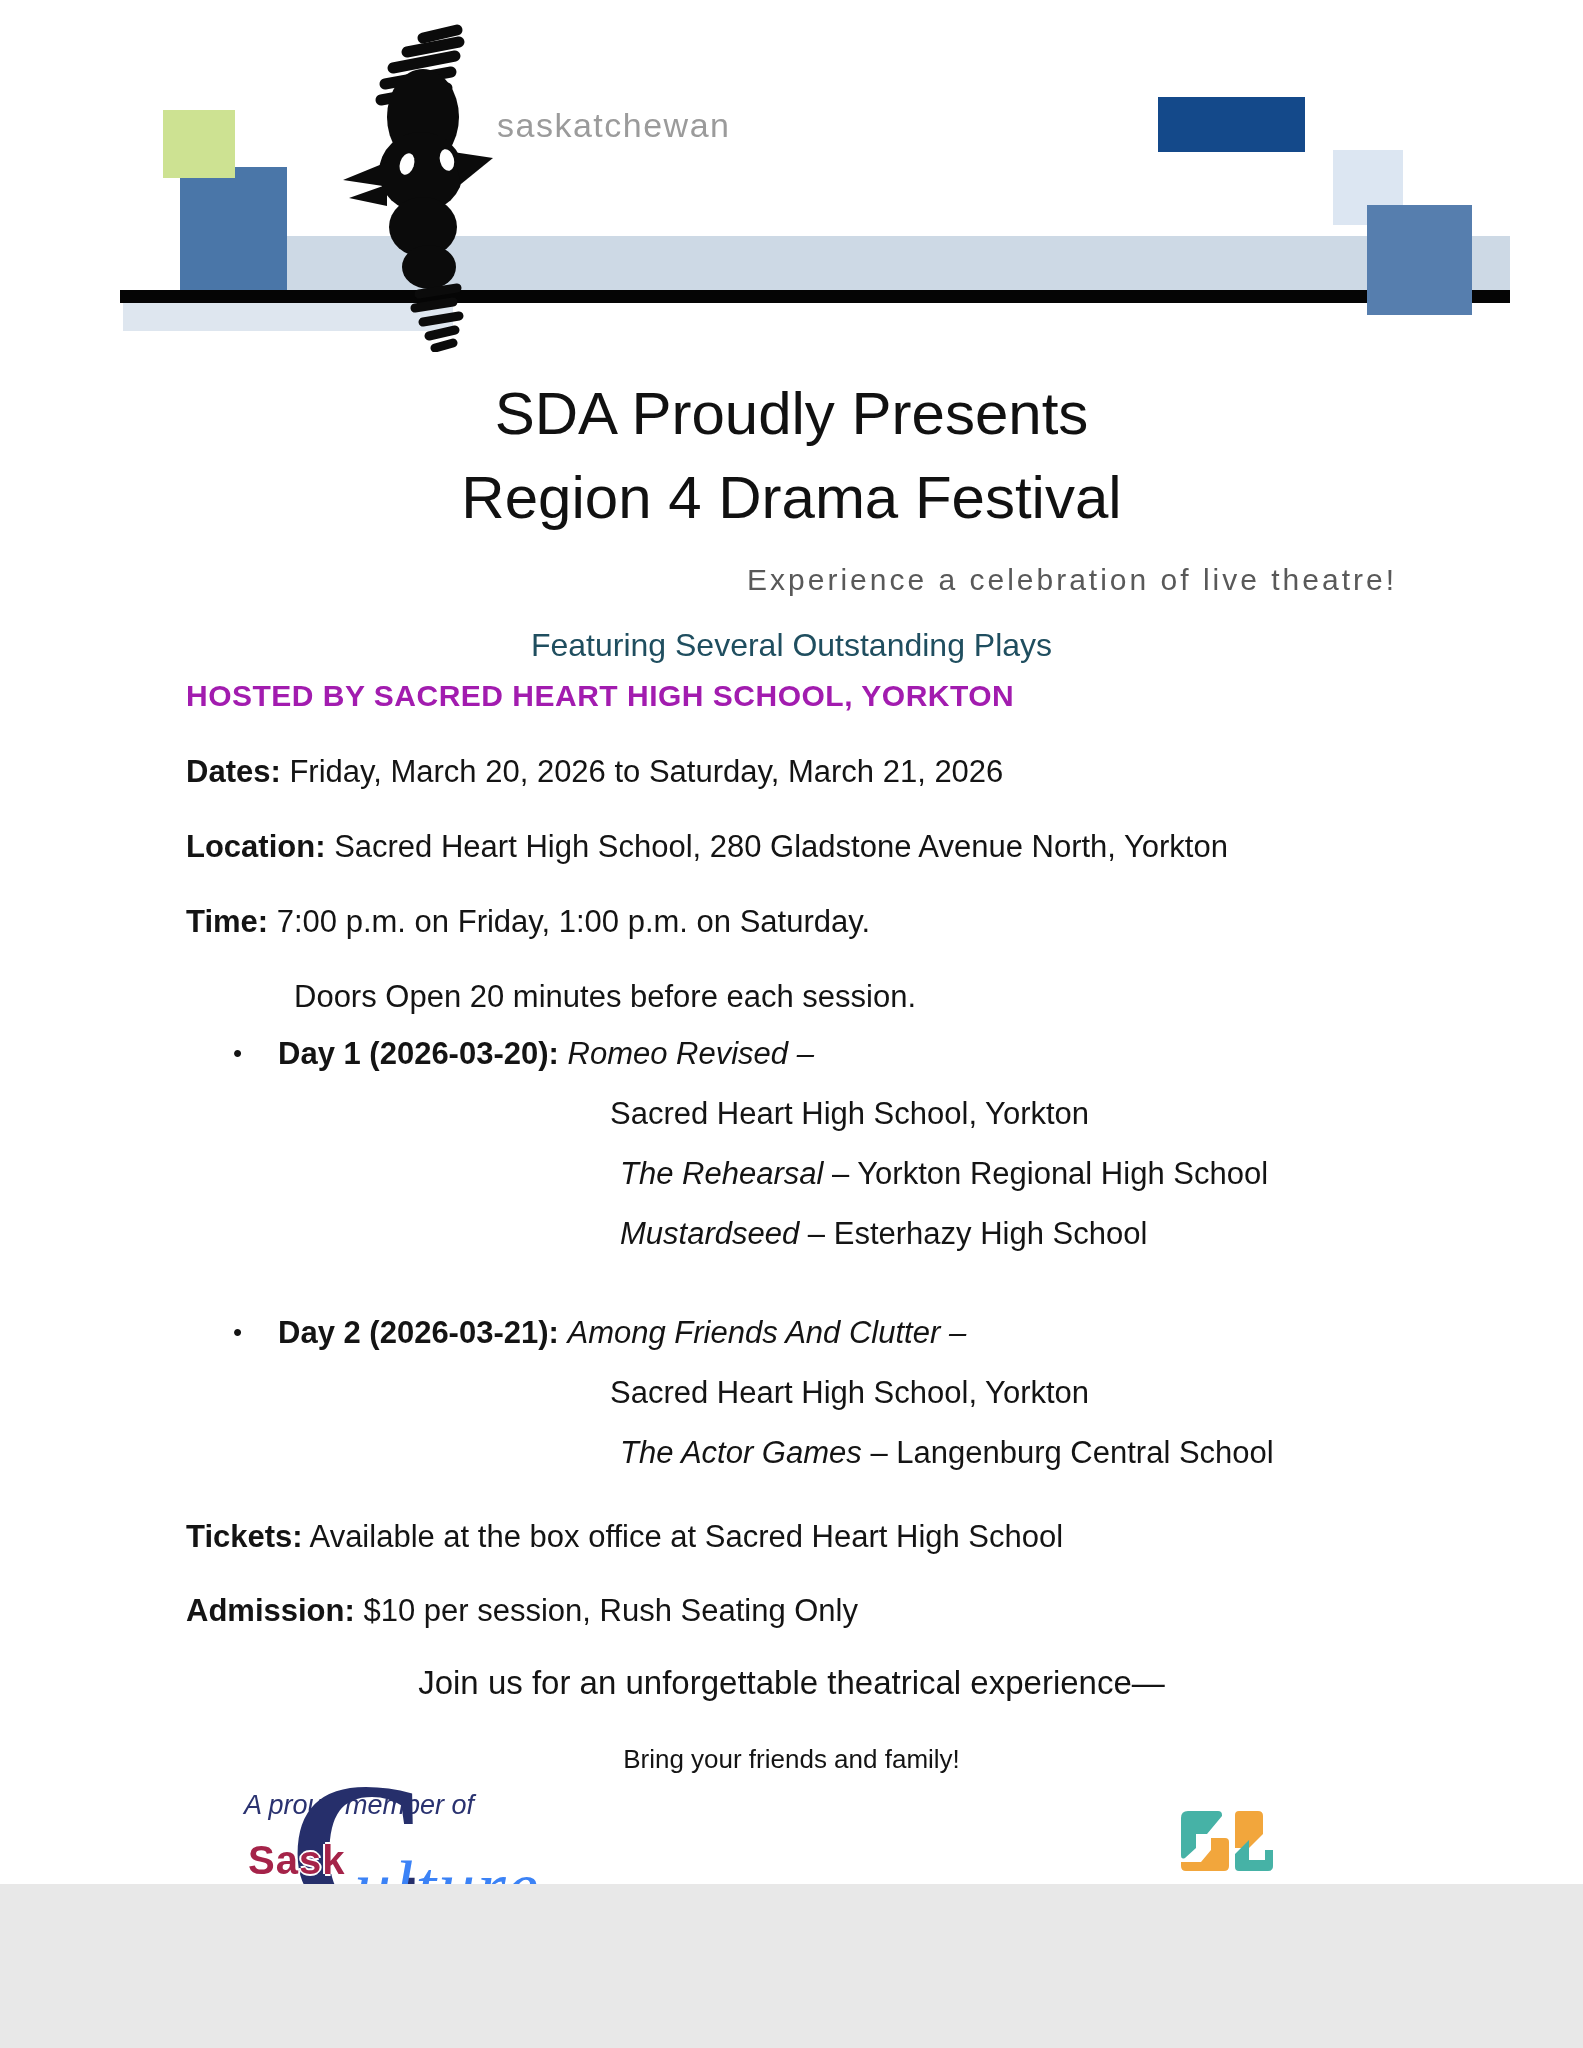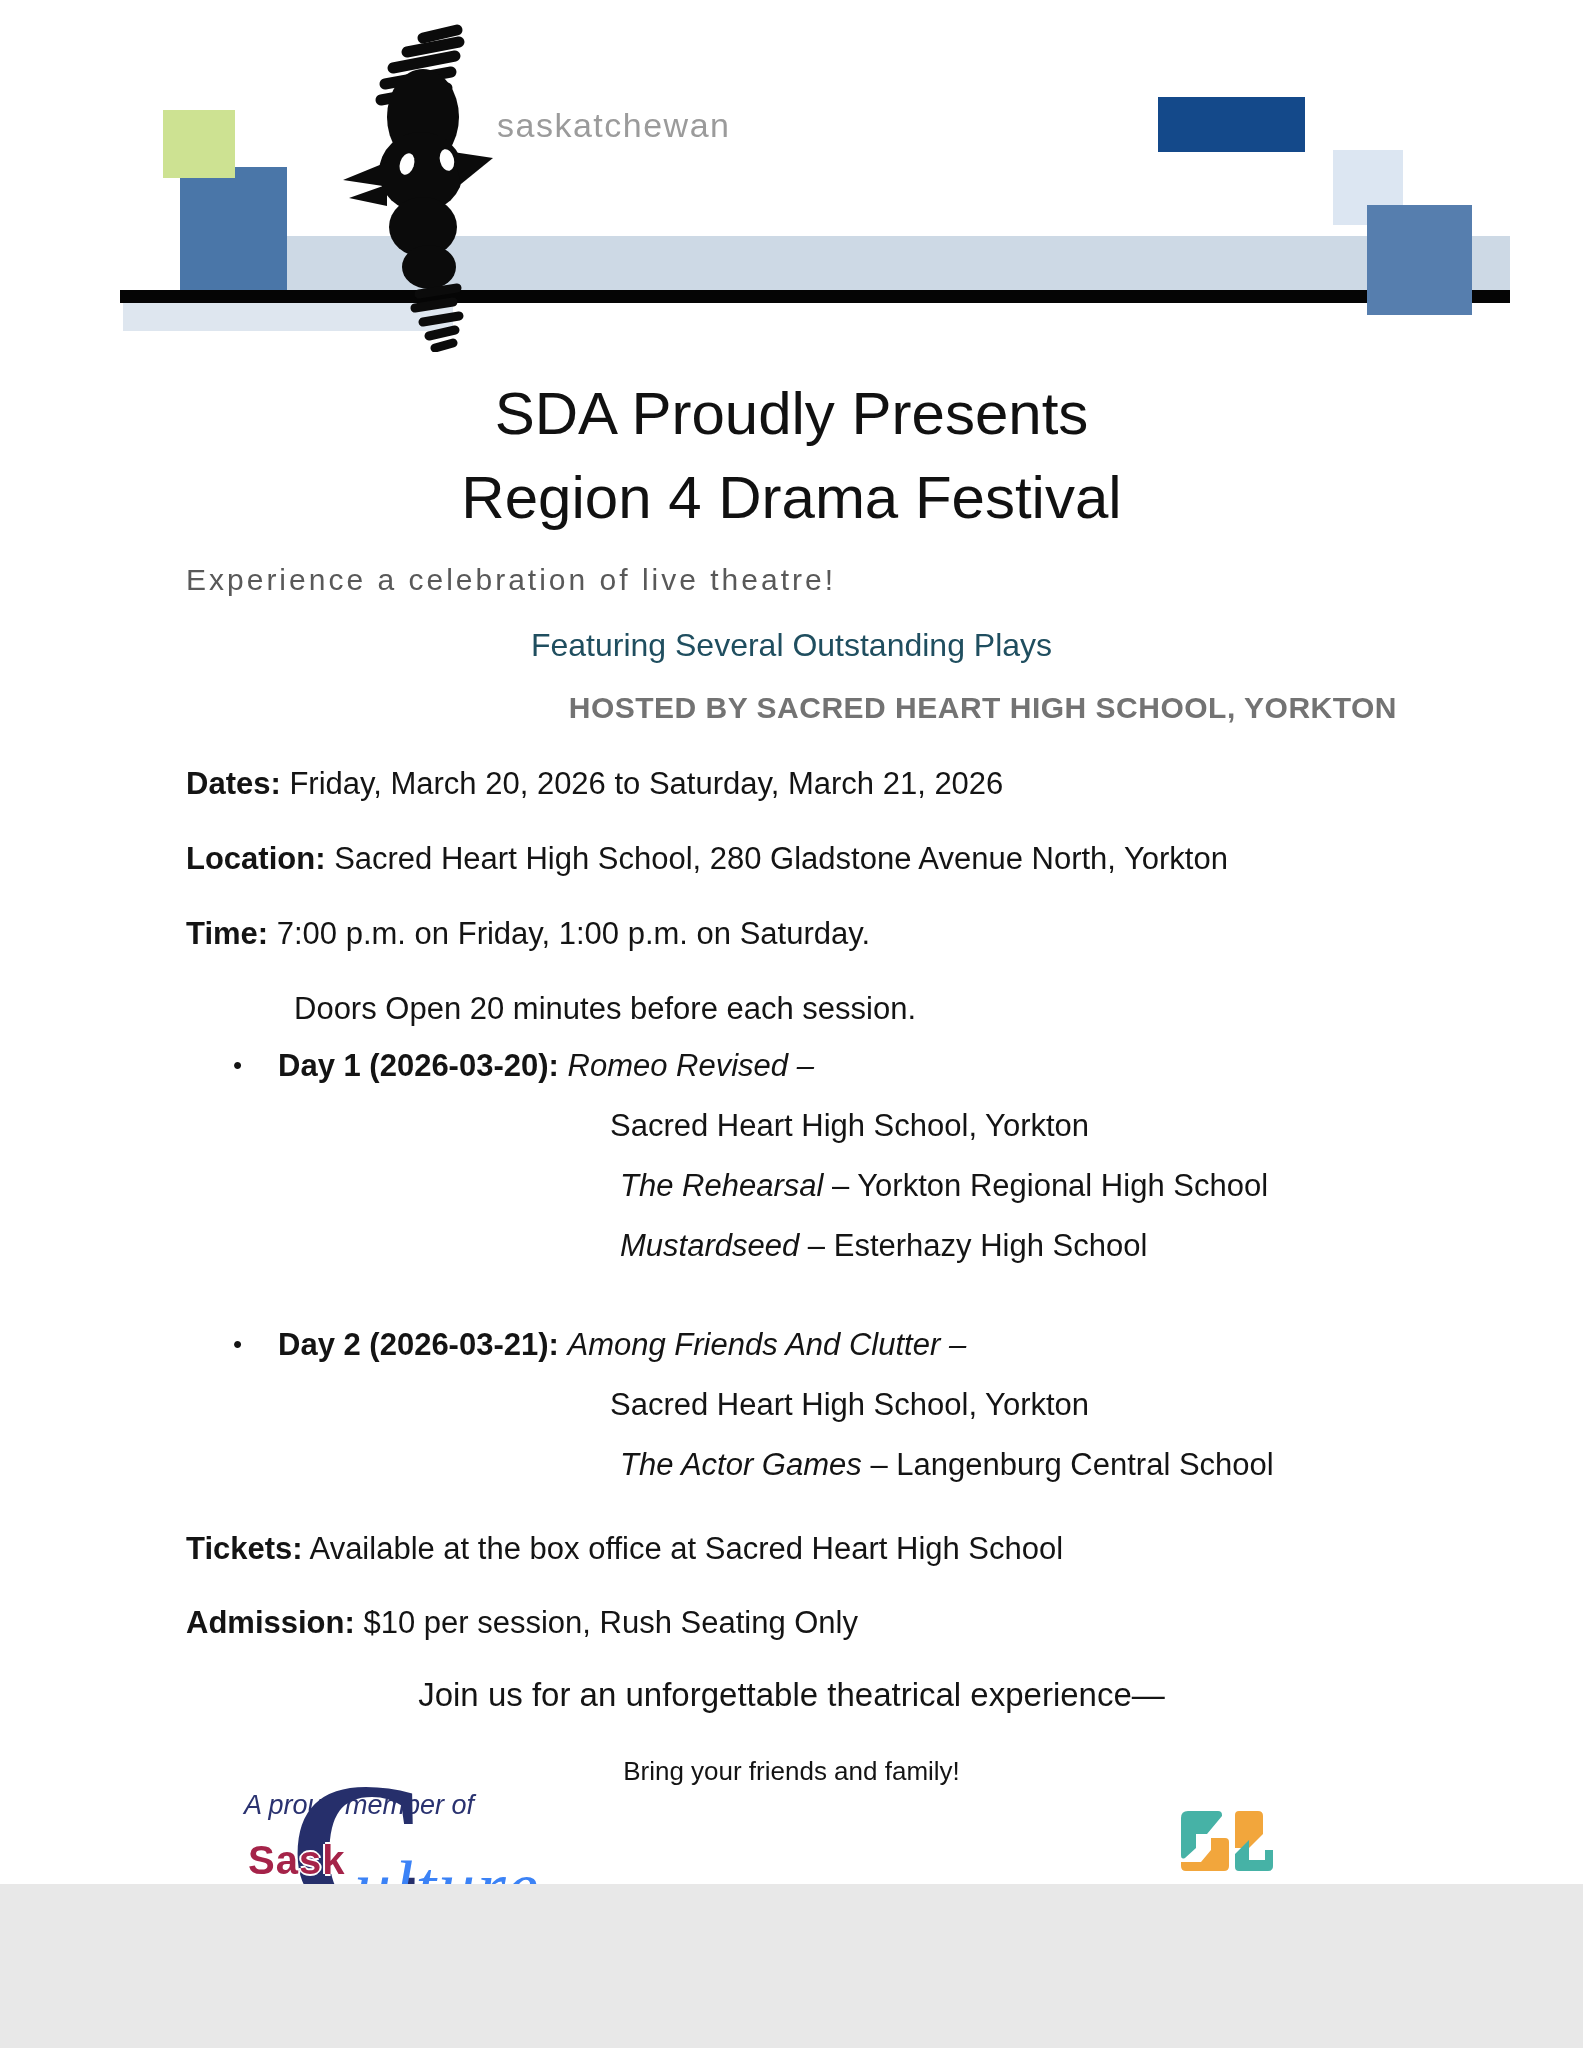--- a/index.html
+++ b/index.html
@@ -16,25 +16,25 @@
   .sq-pale{left:1333px;top:150px;width:70px;height:75px;background:#DCE6F2;z-index:2;}
   .sq-blueright{left:1367px;top:205px;width:105px;height:110px;background:#567EAE;z-index:4;}
   .drama-figure{position:absolute;left:335px;top:22px;width:160px;height:330px;z-index:5;}
   .brand{position:absolute;left:497px;top:106px;z-index:6;}
   .brand-top{font-size:34px;color:#9B9B9B;letter-spacing:1.5px;}
   .brand-bottom{font-family:"Liberation Serif",serif;font-weight:700;font-size:46px;color:#121212;
                 letter-spacing:1px;margin-top:2px;}
   
   .main{position:absolute;left:0;right:0;top:372px;padding:0 186px;}
   .title-line{font-size:60px;line-height:84px;text-align:center;color:#111;}
-  .tagline{margin-top:22px;font-size:30px;line-height:36px;text-align:left;
+  .tagline{margin-top:22px;font-size:30px;line-height:36px;text-align:right;
            color:#595959;letter-spacing:3px;}
   .featuring{margin-top:28px;font-size:32px;line-height:38px;text-align:center;color:#1F4E5F;}
-  .hosted{margin-top:26px;font-size:30px;line-height:36px;text-align:right;font-weight:700;
-          letter-spacing:0.5px;color:#737373;}
+  .hosted{margin-top:14px;font-size:30px;line-height:36px;text-align:left;font-weight:700;
+          letter-spacing:0.5px;color:#a21caf;}
   .detail{font-size:31px;line-height:36px;}
   .detail b{font-weight:700;}
   .d-dates{margin-top:40px;}
   .d-loc,.d-time{margin-top:39px;}
   .d-doors{margin-top:39px;padding-left:108px;}
   .bullet-line{font-size:31px;line-height:36px;padding-left:47px;}
   .bb1{margin-top:20px;}
   .bb2{margin-top:62px;}
   .bullet{display:inline-block;width:45px;font-size:26px;vertical-align:2px;}
   .sub-line{font-size:31px;line-height:36px;margin-top:24px;padding-left:424px;}

